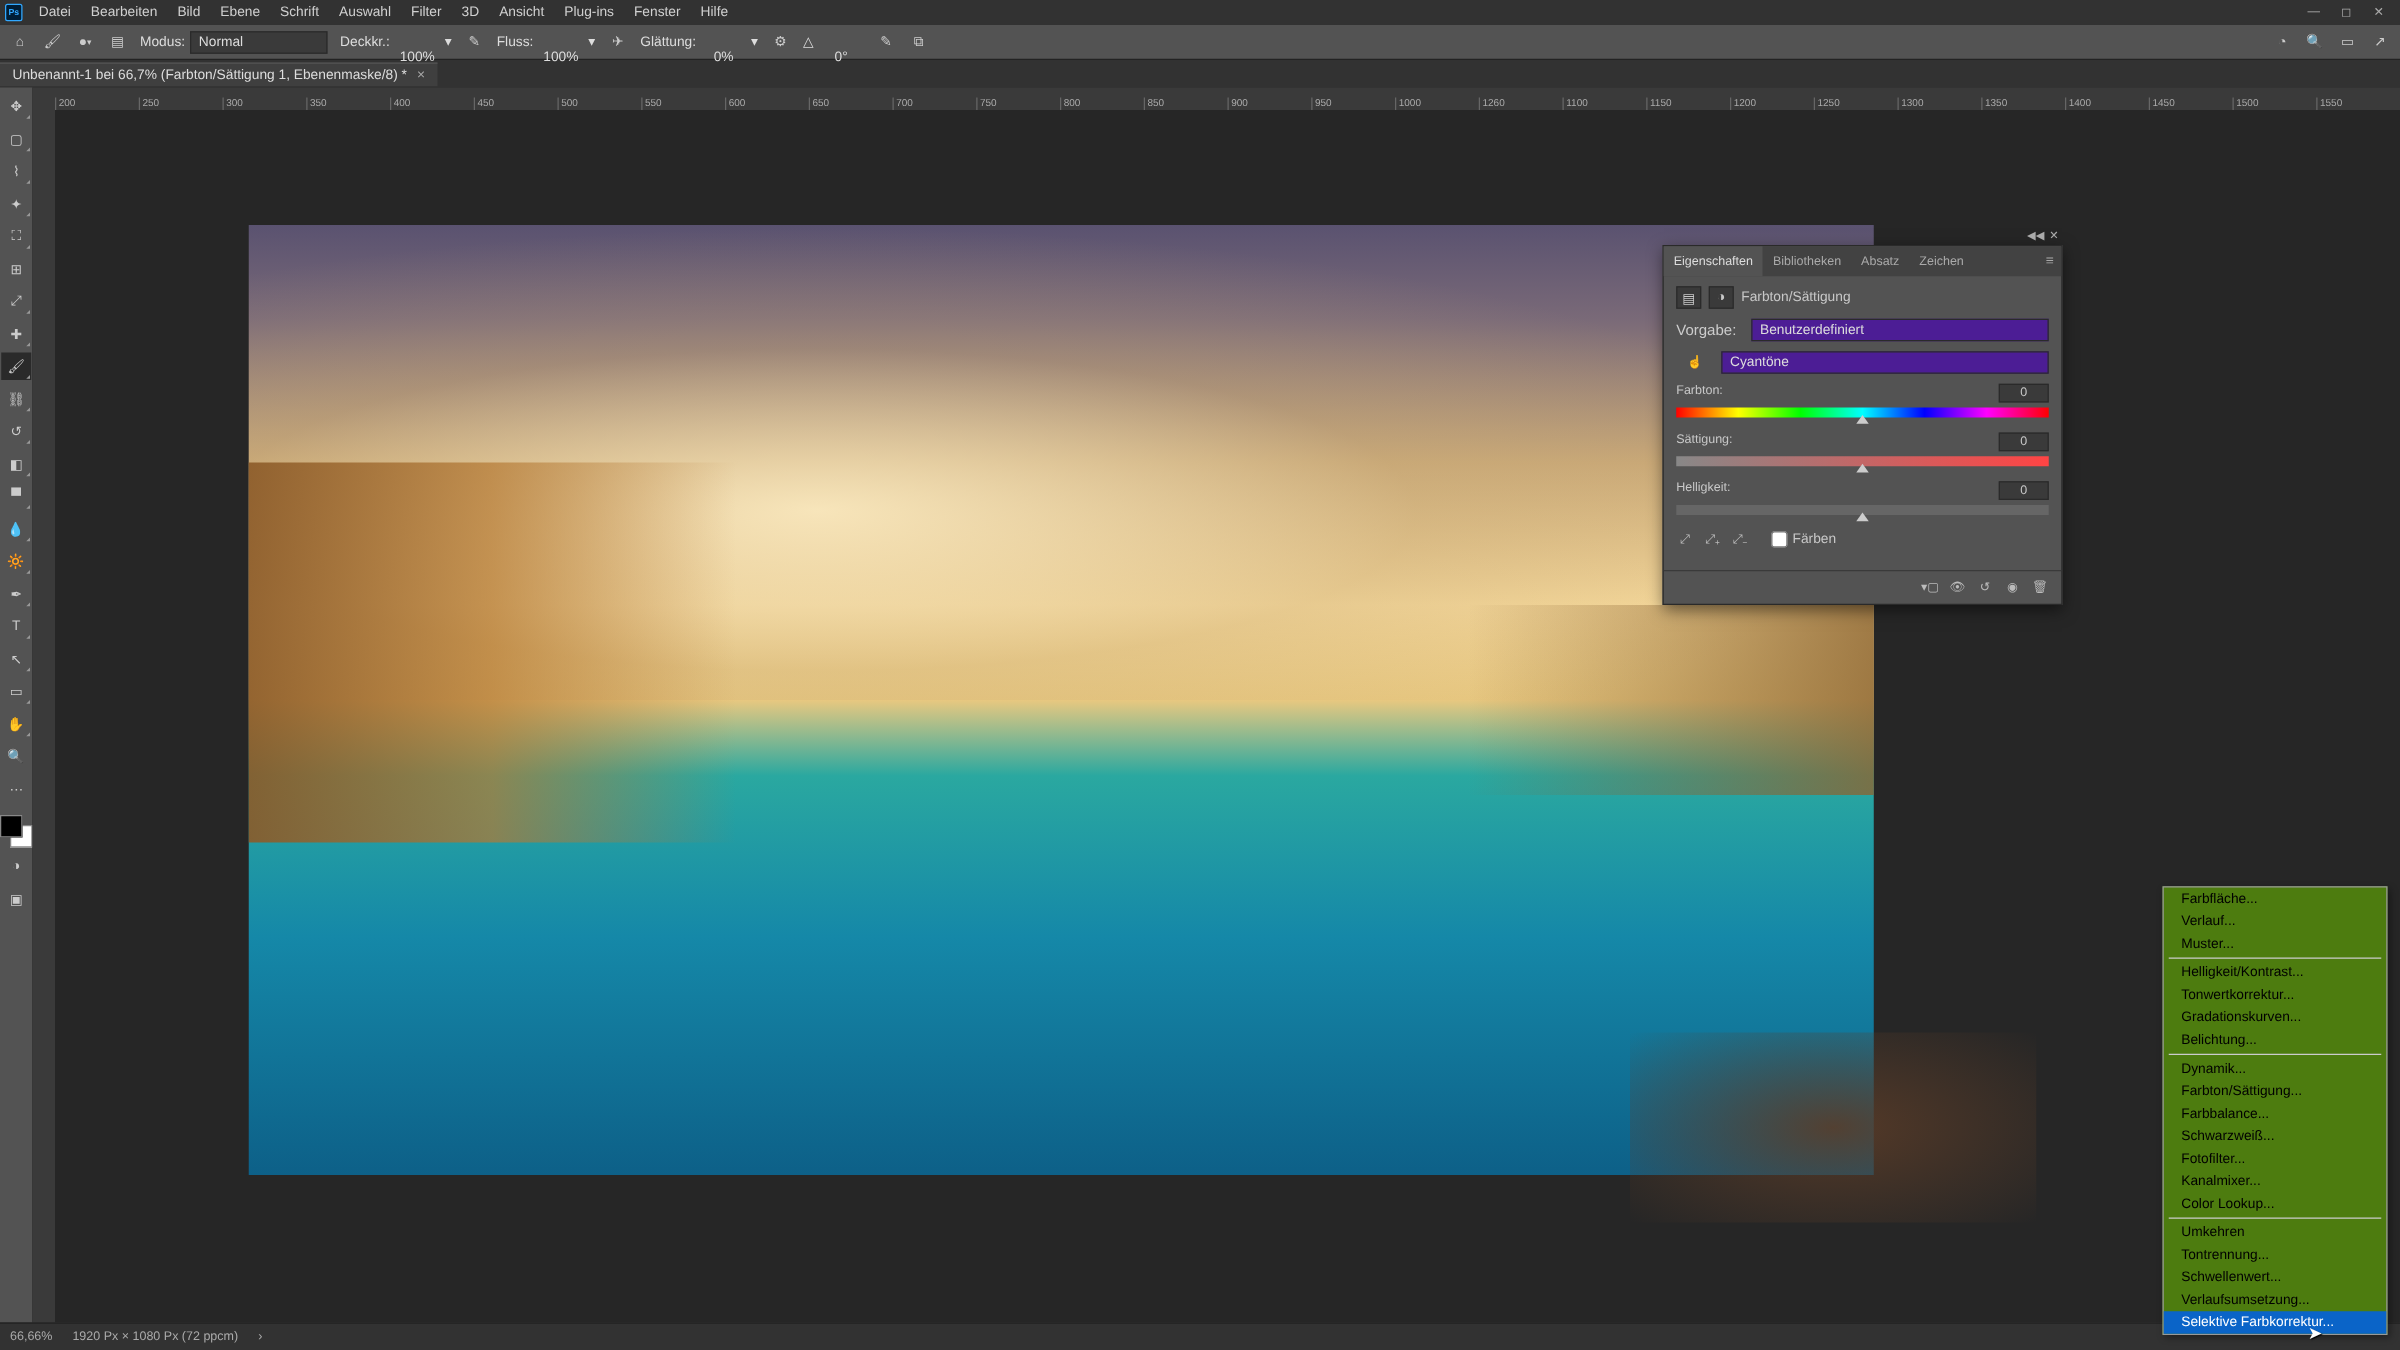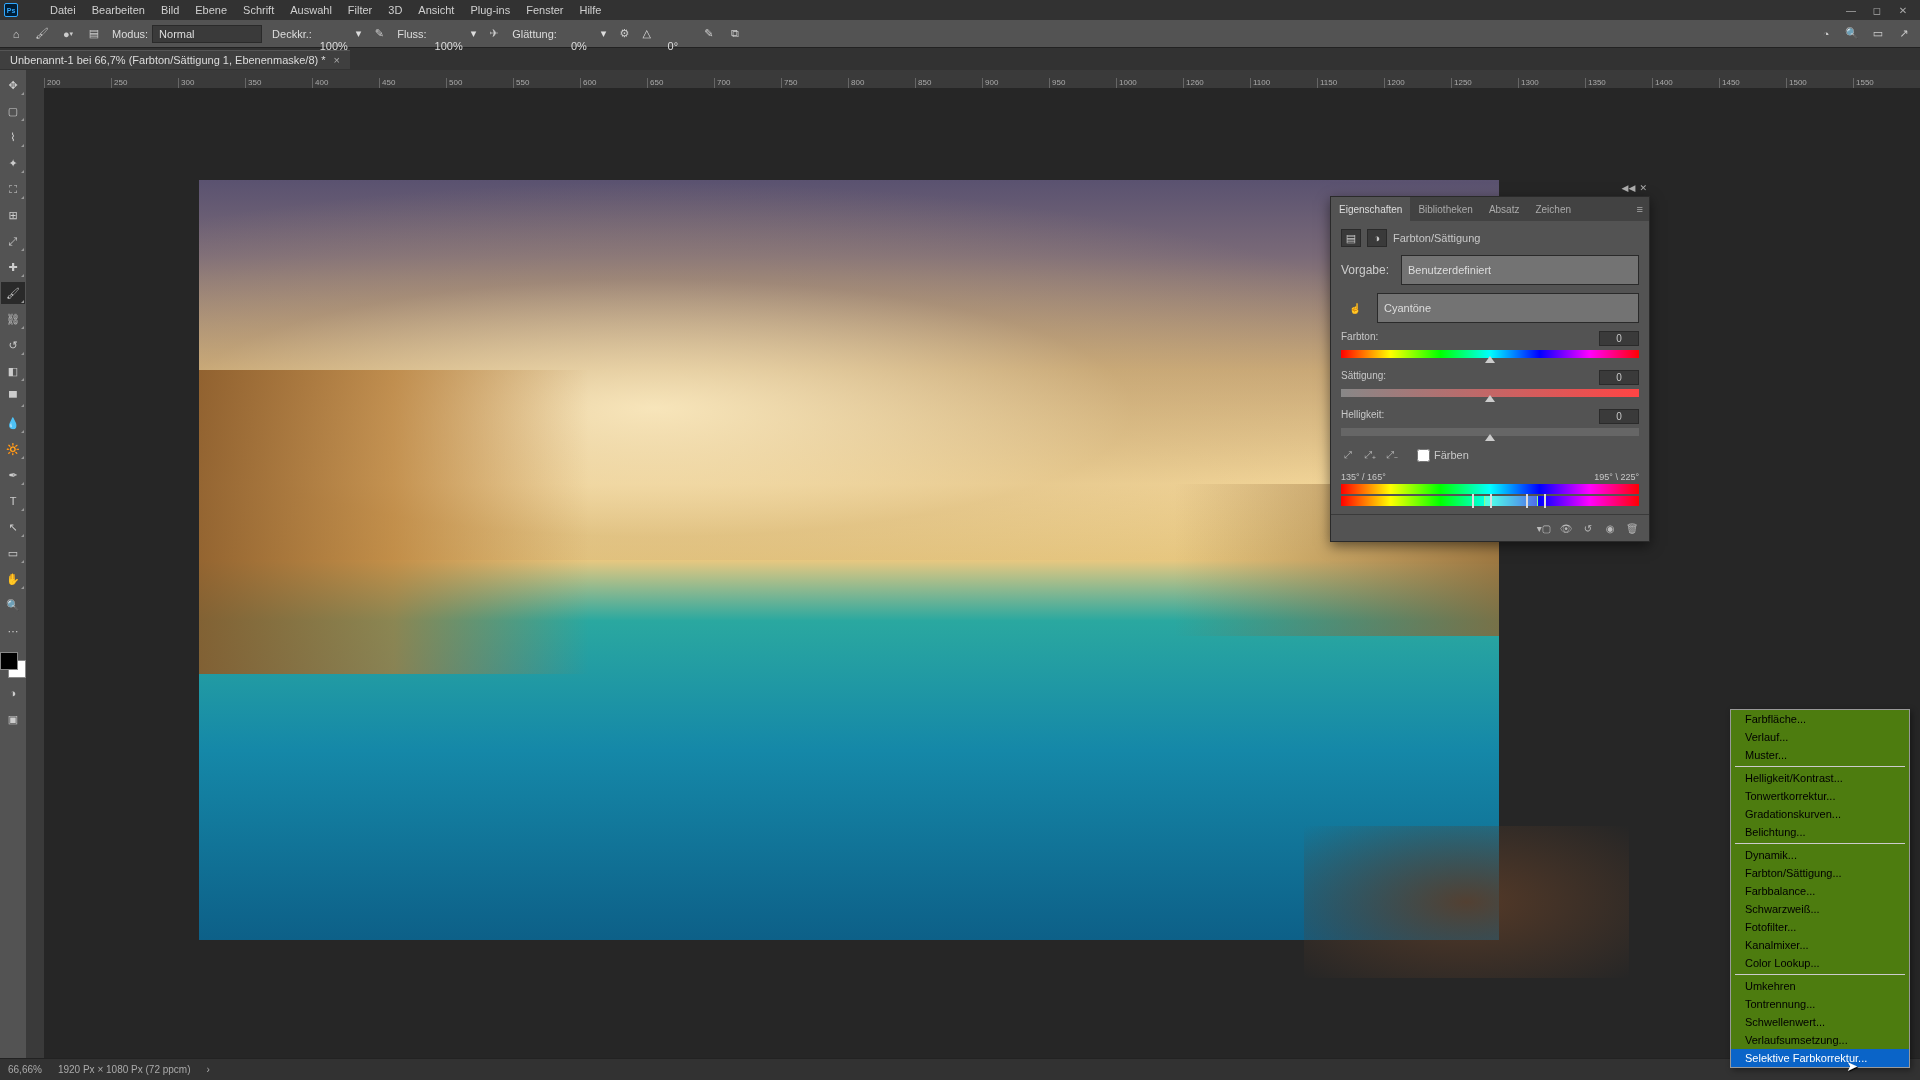--- a/index.html
+++ b/index.html
@@ -1,21 +1,21 @@
 <!DOCTYPE html>
 <html><head>
 <meta charset="utf-8">
 <style>
 * { margin: 0; padding: 0; box-sizing: border-box; font-family: "Segoe UI", Tahoma, sans-serif; user-select: none; }
 body { background: #323232; width: 1920px; height: 1080px; overflow: hidden; position: relative; color: #c8c8c8; font-size: 11px; }
 
 
 .titlebar { height: 20px; background: #323232; display: flex; align-items: center; padding: 0 4px; }
 .ps-logo { width: 14px; height: 14px; background: #001e36; border: 1px solid #31a8ff; border-radius: 2px; display: flex; align-items: center; justify-content: center; font-size: 7px; color: #31a8ff; font-weight: bold; }
-.menu-items { display: flex; margin-left: 24px; }
+.menu-items { display: flex; margin-left: 5px; }
 .menu-items span { padding: 0 8px; color: #d0d0d0; }
 .window-controls { margin-left: auto; display: flex; }
 .window-controls span { width: 26px; text-align: center; color: #aaa; font-size: 10px; }
 
 
 .options-bar { height: 28px; background: #535353; display: flex; align-items: center; padding: 0 8px; gap: 10px; border-bottom: 1px solid #222; }
 .opt-item { display: flex; align-items: center; gap: 4px; color: #ddd; }
 .opt-select { background: #3a3a3a; border: 1px solid #2a2a2a; padding: 1px 6px; color: #ddd; min-width: 60px; height: 18px; display: flex; align-items: center; }
 .opt-input { background: transparent; border: none; color: #ddd; width: 36px; text-align: center; margin-top: 24px; }
 .opt-icon { width: 16px; height: 16px; display: flex; align-items: center; justify-content: center; color: #ccc; }
@@ -52,21 +52,21 @@
 
 .props-panel { position: absolute; left: 1330px; top: 196px; width: 320px; background: #535353; border: 1px solid #2a2a2a; box-shadow: 0 4px 12px rgba(0,0,0,0.5); }
 .props-tabs { display: flex; height: 24px; background: #424242; align-items: center; }
 .props-tab { padding: 0 8px; color: #aaa; height: 100%; display: flex; align-items: center; font-size: 10px; }
 .props-tab.active { background: #535353; color: #ddd; }
 .props-body { padding: 8px 10px; }
 .prop-header { display: flex; align-items: center; gap: 6px; margin-bottom: 8px; }
 .prop-header-icon { width: 20px; height: 18px; background: #3a3a3a; border: 1px solid #2a2a2a; display: flex; align-items: center; justify-content: center; }
 .prop-row { display: flex; align-items: center; gap: 6px; margin-bottom: 8px; }
 .prop-label { width: 54px; font-size: 12px; color: #ccc; }
-.prop-select { flex: 1; background: #737373; border: 1px solid #2a2a2a; padding: 14px 6px; color: #ddd; height: 18px; display: flex; align-items: center; }
+.prop-select { flex: 1; background: #4c1d95; border: 1px solid #2a2a2a; padding: 2px 6px; color: #ddd; height: 18px; display: flex; align-items: center; }
 .prop-value { width: 40px; text-align: center; border: 1px solid #2a2a2a; background: #3a3a3a; padding: 1px; }
 .slider-row { margin-bottom: 10px; }
 .slider-label-row { display: flex; justify-content: space-between; font-size: 10px; margin-bottom: 4px; }
 .slider-track { height: 10px; position: relative; }
 .slider-hue { background: linear-gradient(to right, #f00, #ff0, #0f0, #0ff, #00f, #f0f, #f00); height: 8px; }
 .slider-sat { background: linear-gradient(to right, #888, #f44); height: 8px; }
 .slider-light { background: #666; height: 8px; }
 .slider-thumb { position: absolute; top: 6px; left: 50%; width: 0; height: 0; border-left: 5px solid transparent; border-right: 5px solid transparent; border-bottom: 7px solid #ccc; transform: translateX(-50%); }
 .eyedrop-row { display: flex; gap: 8px; align-items: center; margin: 10px 0; }
 .color-strip-row { margin-top: 10px; }
@@ -305,34 +305,20 @@
     </div>
     <div class="eyedrop-row">
       <span class="mini-icon">⤢</span>
       <span class="mini-icon">⤢₊</span>
       <span class="mini-icon">⤢₋</span>
       <label style="margin-left:10px;display:flex;gap:4px;align-items:center">
         <input type="checkbox" style="">
         <span>Färben</span>
       </label>
     </div>
-    <div class="color-strip-row">
-      <div class="color-strip-labels">
-        <span>135° / 165°</span>
-        <span>195° \ 225°</span>
-      </div>
-      <div class="color-strip"></div>
-      <div class="color-strip2">
-        <div class="strip-range" style="left:48%;width:18%"></div>
-        <div class="strip-marker" style="left:44%"></div>
-        <div class="strip-marker" style="left:50%"></div>
-        <div class="strip-marker" style="left:62%"></div>
-        <div class="strip-marker" style="left:68%"></div>
-      </div>
-    </div>
   </div>
   <div class="props-footer">
     <span class="mini-icon">▾▢</span>
     <span class="mini-icon">👁</span>
     <span class="mini-icon">↺</span>
     <span class="mini-icon">◉</span>
     <span class="mini-icon">🗑</span>
   </div>
 </div>
 

